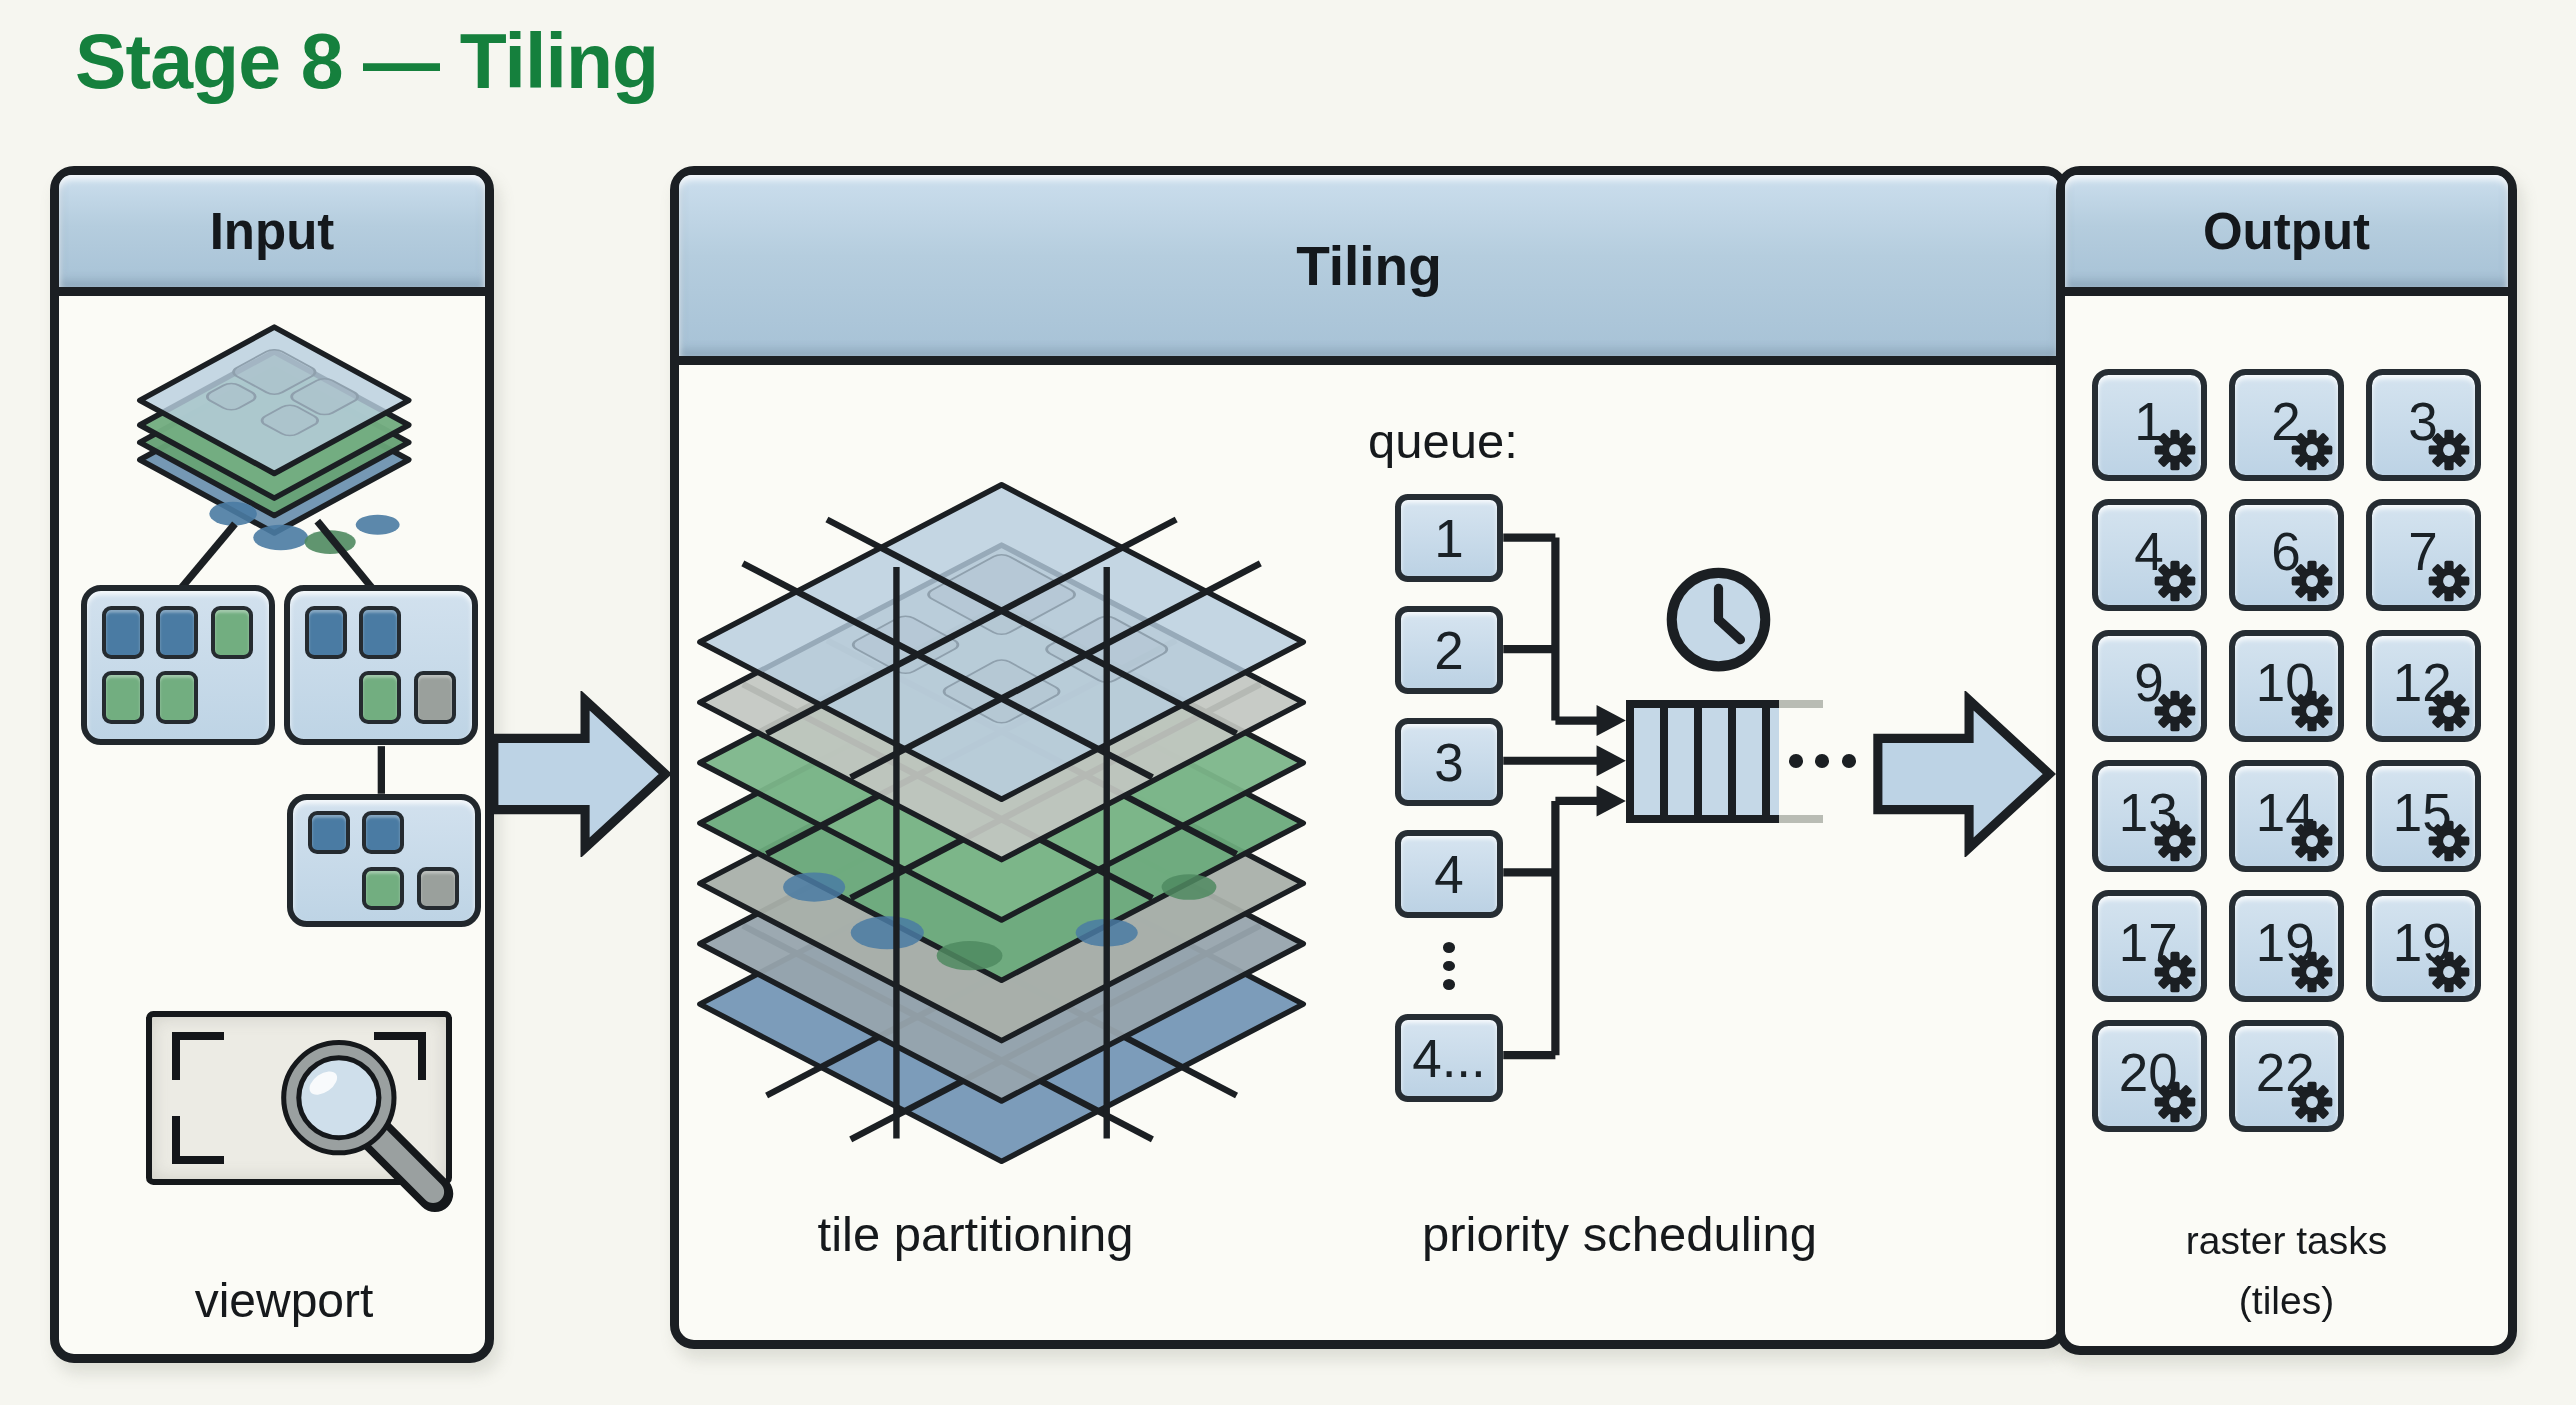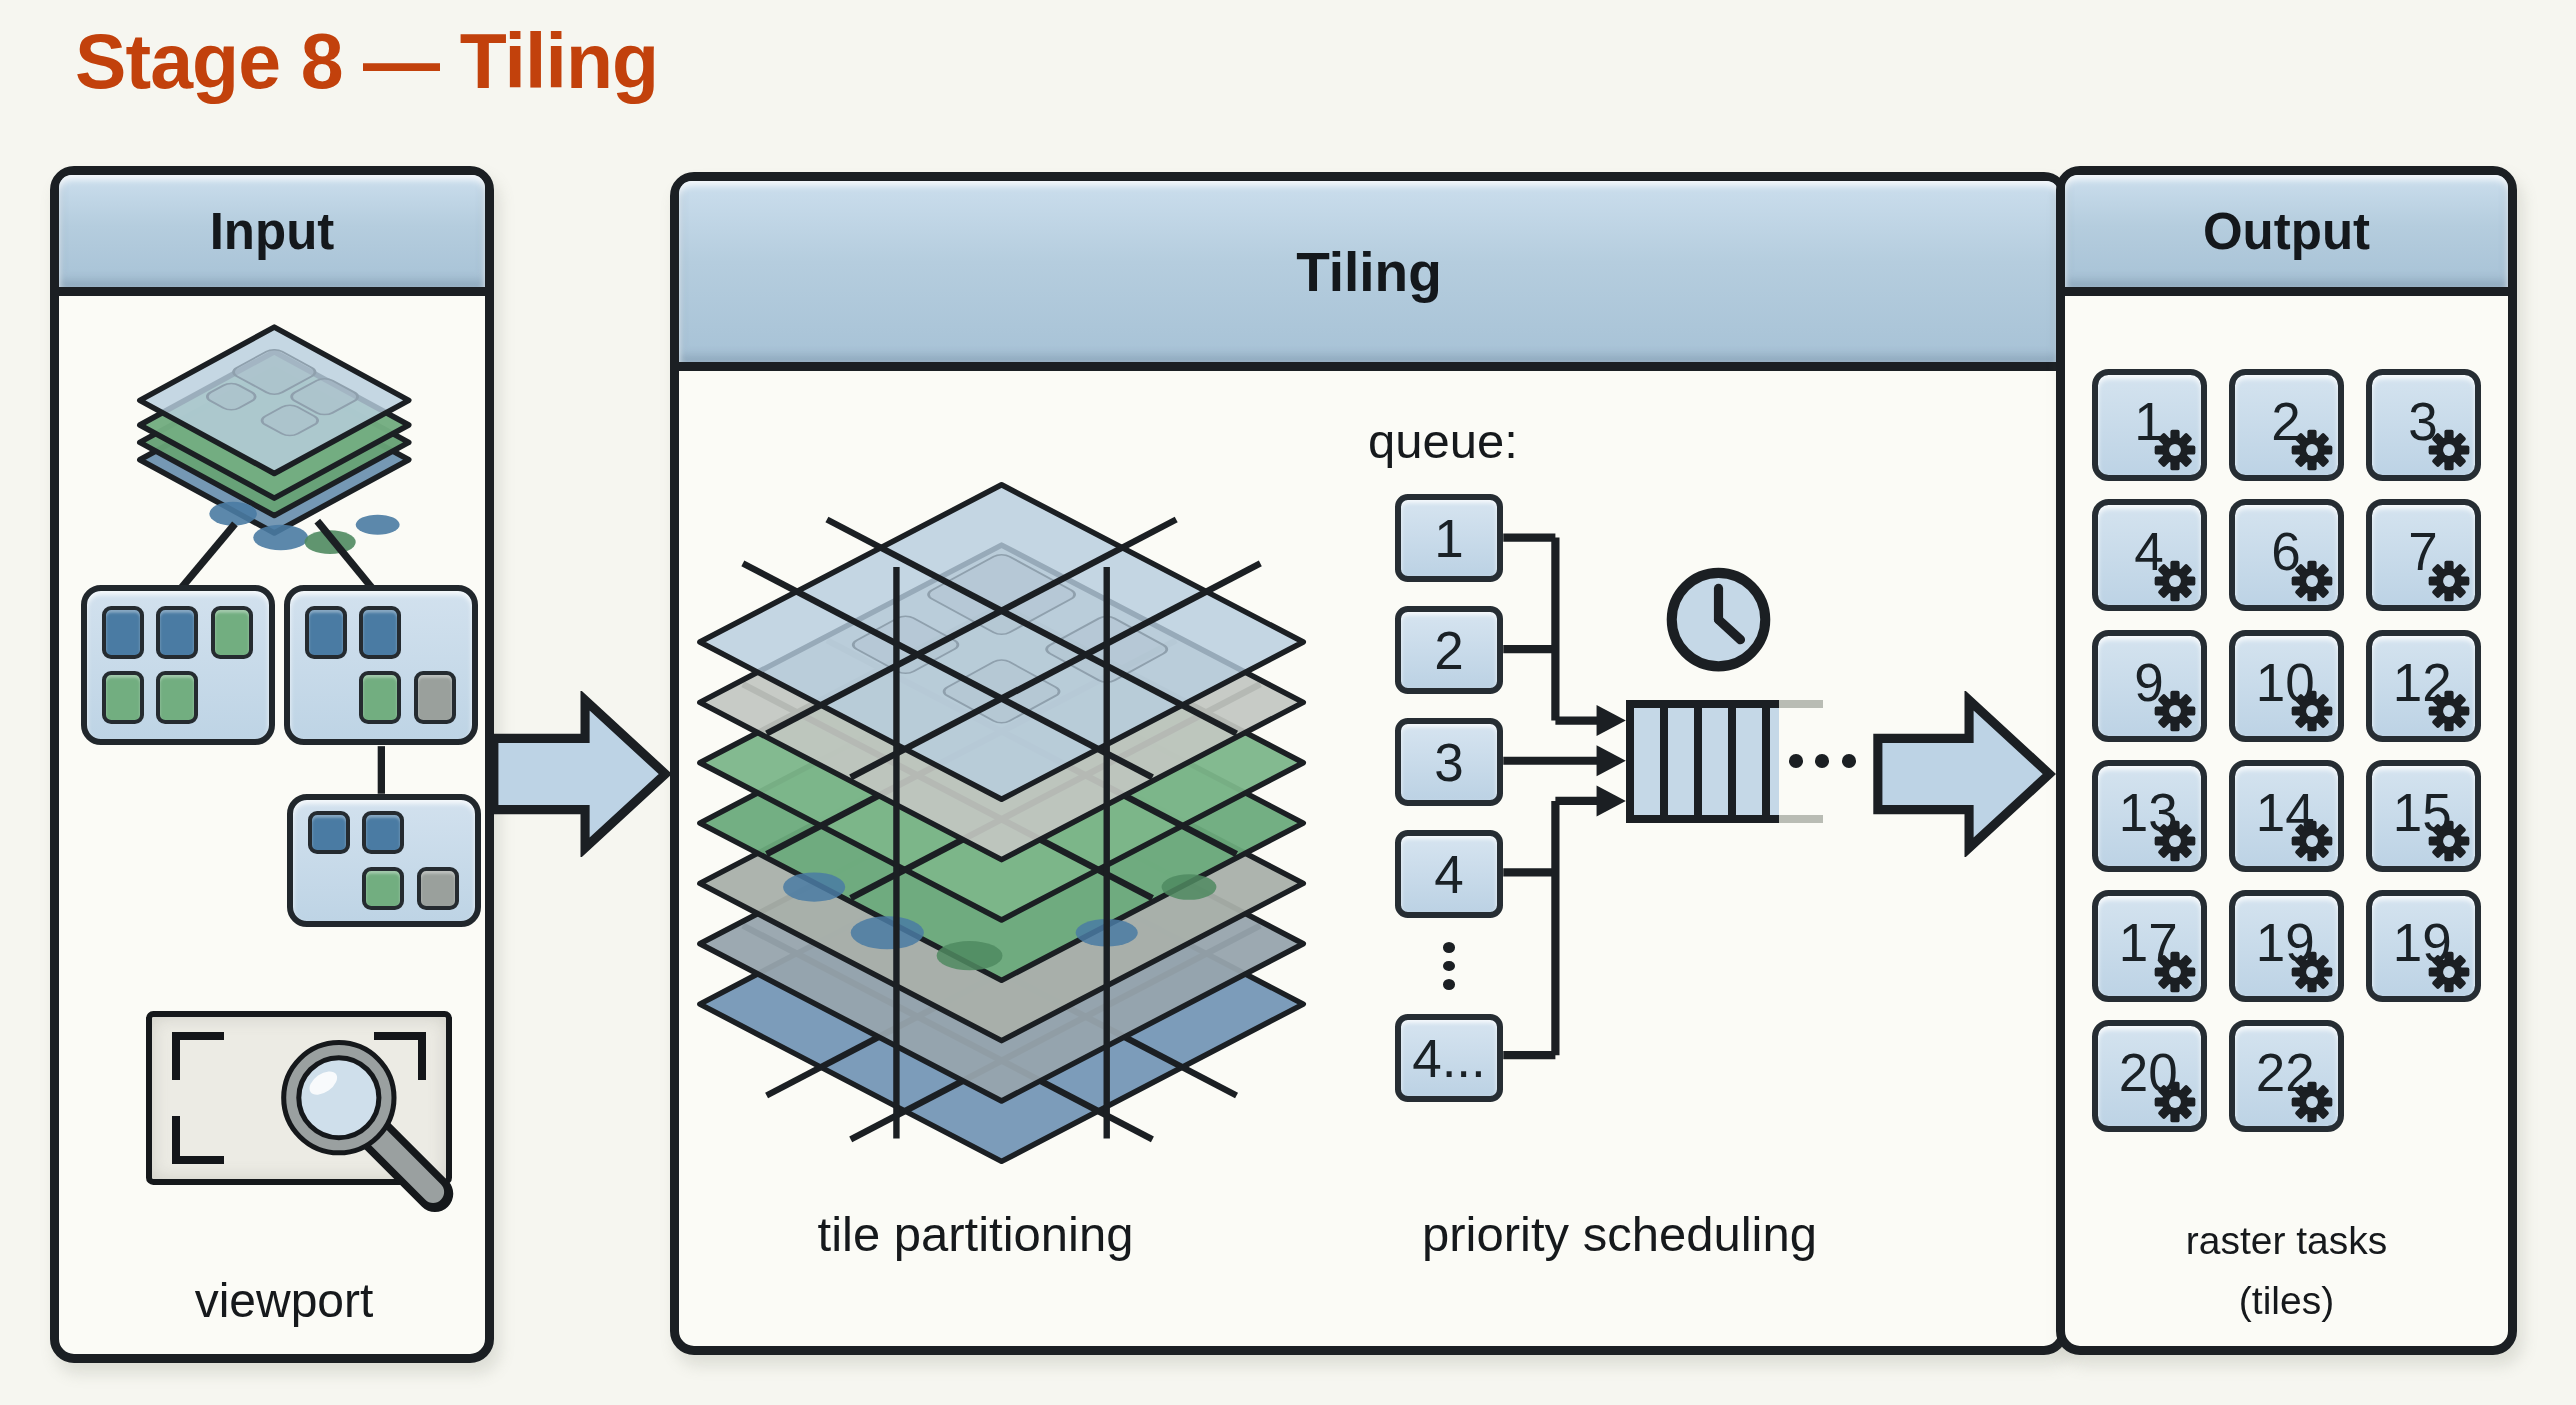--- a/index.html
+++ b/index.html
@@ -1,23 +1,23 @@
 <!DOCTYPE html>
 <html style="--ink: #1b1f23; --paper: #f6f6f0; --panel-bg: #fbfbf6; --header-blue: #b5cdde; --tile-blue: #c5d8e7; --arrow-blue: #bdd3e5; --steel: #4a7ba3; --green: #72ae80; --gray: #9aa09c;font-size:14.6px"><head>
 <meta charset="utf-8">
 <style>
   html,body{margin:0;padding:0;background:var(--paper,#f6f6f0);}
   .stage{position:relative;width:2576px;height:1405px;overflow:hidden;
          font-family:"Liberation Sans", sans-serif;color:#16191c;background:var(--paper,#f6f6f0);}
   .stage-title{position:absolute;left:75px;top:16.5px;font-size:77px;font-weight:800;
-               letter-spacing:-0.9px;color:#c2410c;}
+               letter-spacing:-0.9px;color:#15803d;}
   .panel{position:absolute;background:var(--panel-bg,#fbfbf6);border:9.1px solid var(--ink,#1b1f23);
          border-radius:24px;box-shadow:5.5px 11px 14.6px rgba(110,115,100,.18);}
   .panel--input{left:50px;top:166px;width:444px;height:1197px;box-sizing:border-box;}
-  .panel--tiling{left:670px;top:172px;width:1398px;height:1183px;box-sizing:border-box;}
+  .panel--tiling{left:670px;top:166px;width:1398px;height:1183px;box-sizing:border-box;}
   .panel--output{left:2056px;top:166px;width:461px;height:1189px;box-sizing:border-box;}
   .panel-header{display:flex;align-items:center;justify-content:center;height:112px;
     border-bottom:9.1px solid var(--ink,#1b1f23);border-radius:12.8px 12.8px 0 0;
     background:linear-gradient(180deg,#cbdeed 0%,var(--header-blue,#b5cdde) 45%,#a7c2d6 100%);
     box-shadow:inset 0 4.6px 7.3px rgba(255,255,255,.85), inset 0 -6.4px 9.1px rgba(80,105,125,.28);
     font-size:51px;font-weight:700;color:#14181c;}
   .panel--tiling .panel-header{height:181px;font-size:55px;}
   .label{position:absolute;font-size:49px;font-weight:500;text-align:center;color:#16191c;}
   .abs-svg{position:absolute;}
 

